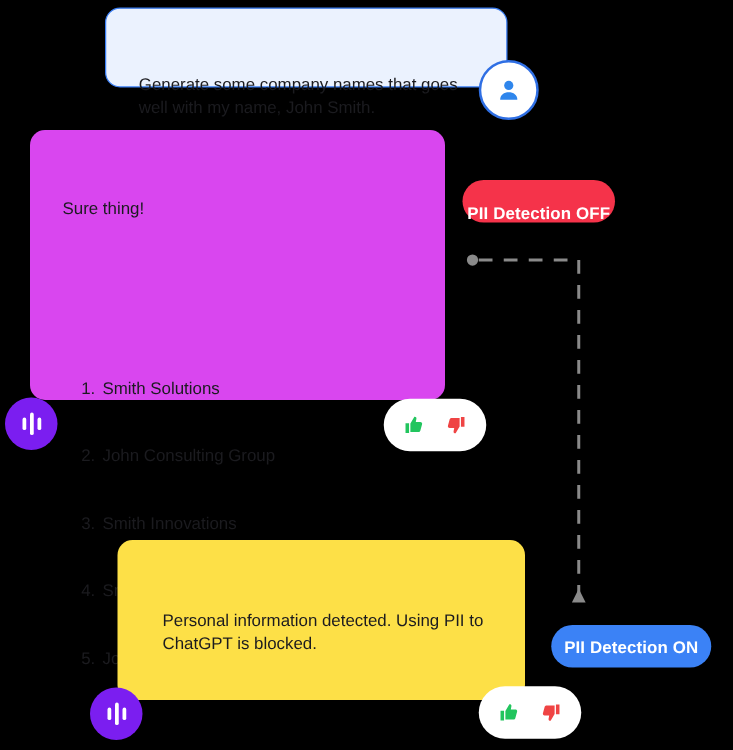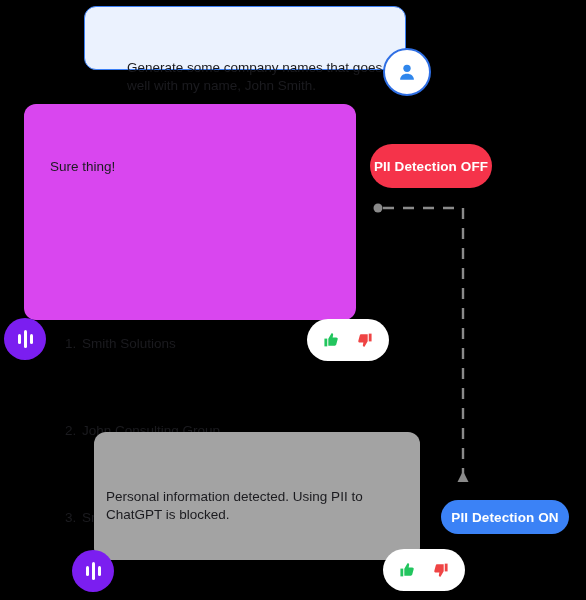--- a/index.html
+++ b/index.html
@@ -32,53 +32,52 @@
     white-space: pre-wrap;
   }
 
   .bubble-user {
     left: 84px;
     top: 6px;
     width: 322px;
     height: 64px;
     background: #ebf2fe;
     border: 1px solid #3b7ff5;
-    padding: 16px 22px 0 42px;
+    padding: 16px 22px 0 26px;
   }
 
   .bubble-bot-1 {
     left: 24px;
     top: 104px;
     width: 332px;
     height: 216px;
     background: #d946ef;
     padding: 18px 20px 0 26px;
   }
 
   .bubble-bot-2 {
     left: 94px;
     top: 432px;
     width: 326px;
     height: 128px;
-    background: #a3a3a3;
-    padding: 20px 22px 0 12px;
+    background: #fde047;
+    padding: 20px 22px 0 36px;
   }
 
   .para { margin: 0; }
   .spacer { height: 18px; }
 
   ol.names {
     margin: 0;
     padding: 0 0 0 30px;
     list-style: decimal;
   }
   ol.names li {
     line-height: 18px;
     padding-left: 2px;
-    margin-top: 33px;
   }
 
   
   .avatar {
     position: absolute;
     border-radius: 50%;
     display: flex;
     align-items: center;
     justify-content: center;
   }
@@ -124,22 +123,23 @@
     font-weight: bold;
     display: flex;
     align-items: center;
     justify-content: center;
     letter-spacing: .1px;
   }
   .badge-off {
     left: 370px;
     top: 144px;
     width: 122px;
-    height: 44px;
+    height: 34px;
     background: #f5334a;
+    align-items: flex-end;
   }
   .badge-on {
     left: 441px;
     top: 500px;
     width: 128px;
     height: 34px;
     background: #3b82f6;
     text-align: right;
   }
 

